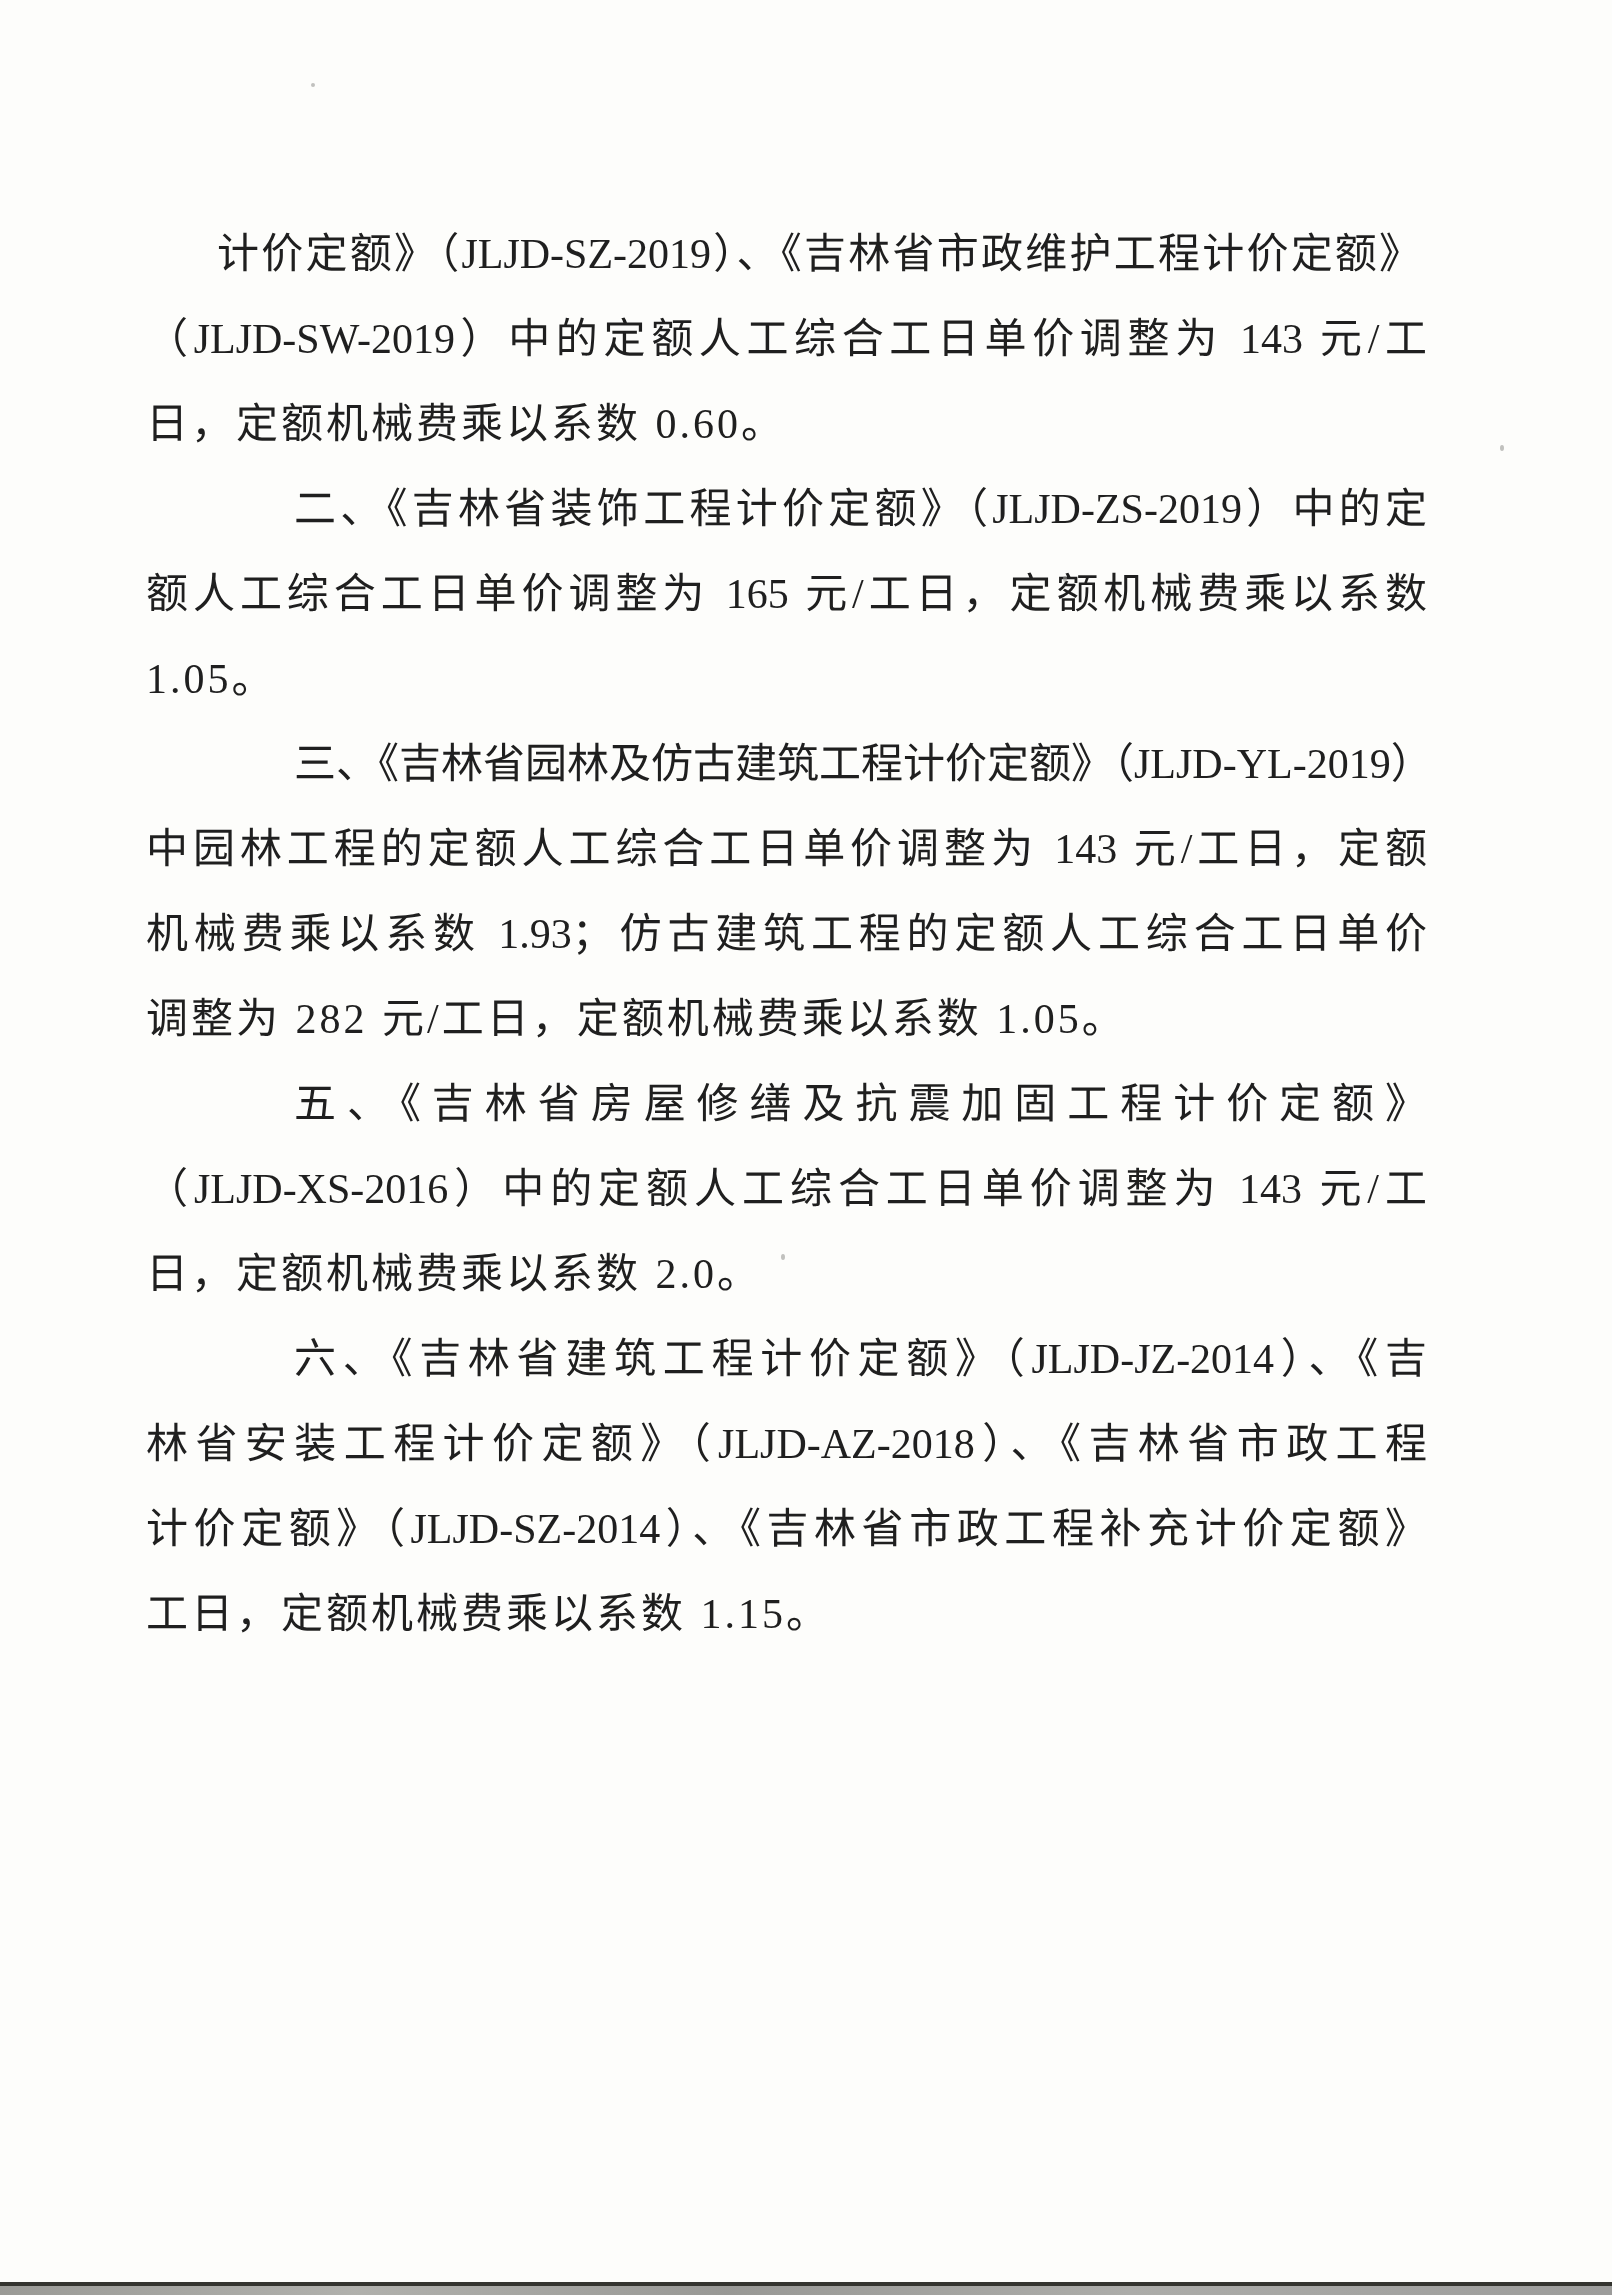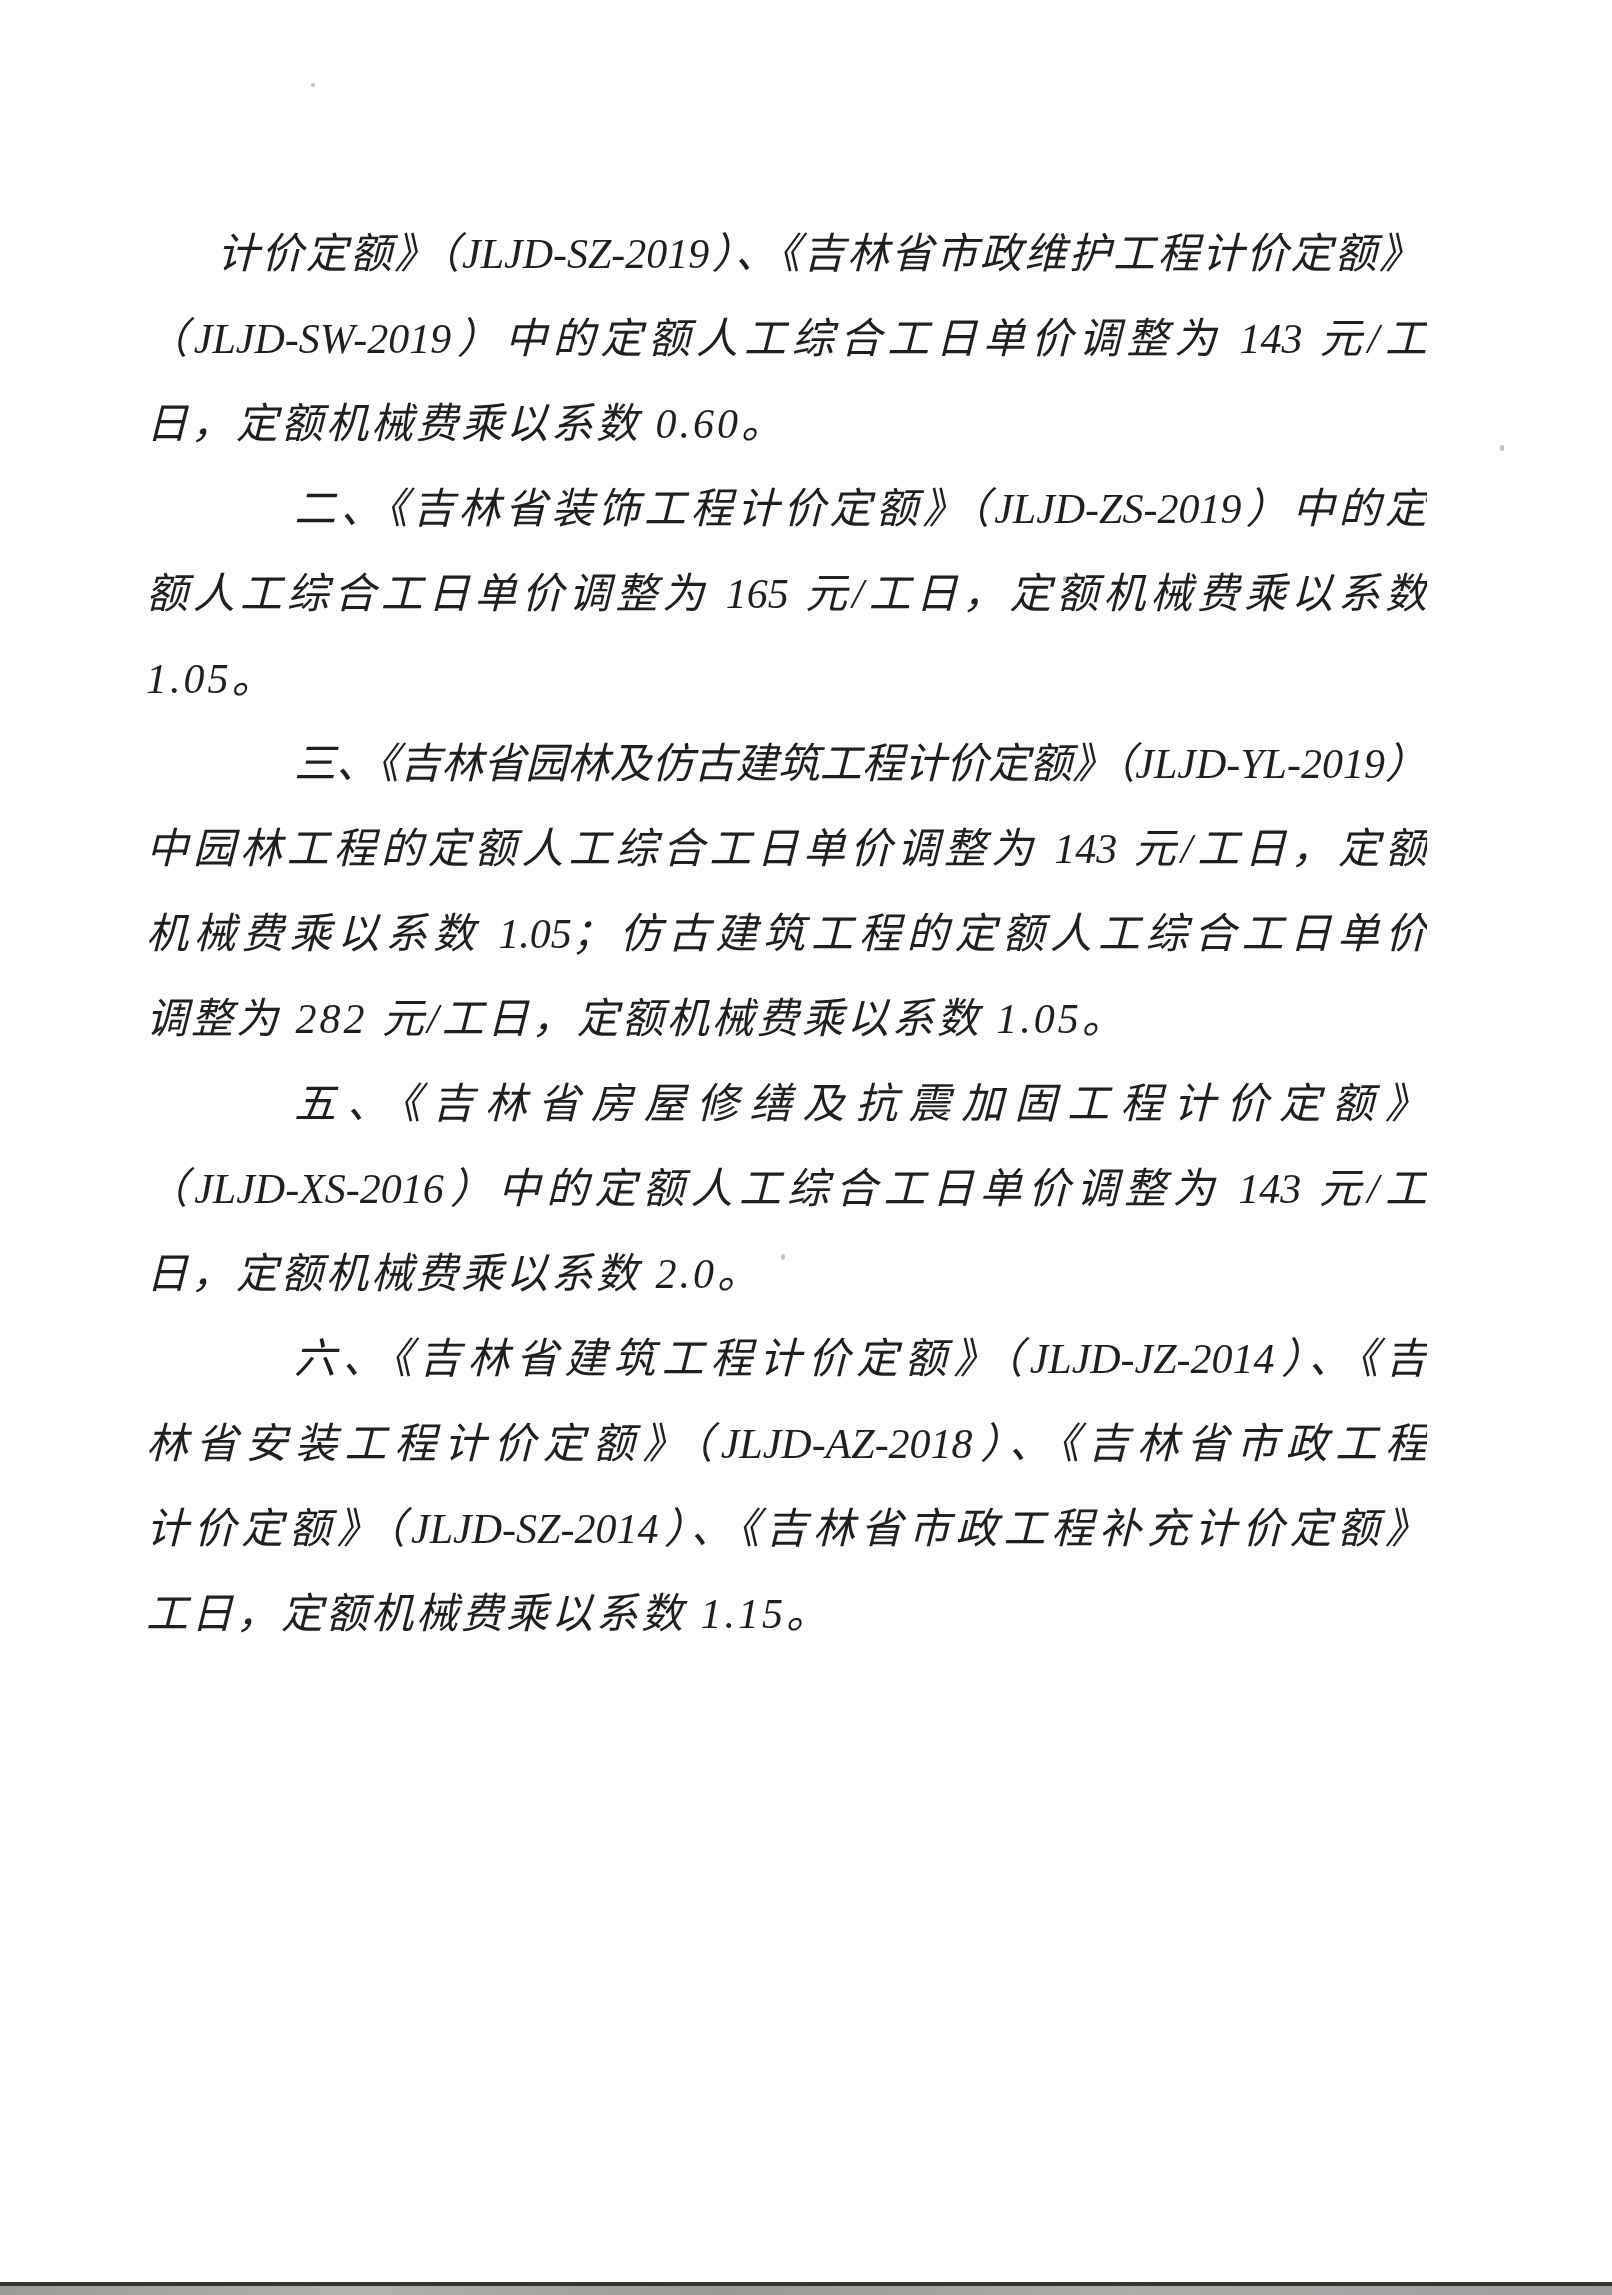--- a/index.html
+++ b/index.html
@@ -26,21 +26,20 @@
     font-weight: 400;
   }
   .para { margin: 0; padding: 0; }
   .line {
     height: 85px;
     overflow: hidden;
     text-align: justify;
     text-align-last: justify;
     text-justify: inter-character;
     word-spacing: 1px;
-    font-style: italic;
   }
   .line.end {
     text-align: left;
     text-align-last: left;
     letter-spacing: 3px;
   }
   .line.indent { text-indent: 148px; }
   .line.l1shift { margin-left: 71px; margin-right: 5.9px; }
 
   
@@ -86,21 +85,21 @@
 
     <div class="para">
       <div class="line fill indent">二、《吉林省装饰工程计价定额》（JLJD-ZS-2019）中的定</div>
       <div class="line fill">额人工综合工日单价调整为 165 元/工日，定额机械费乘以系数</div>
       <div class="line end">1.05。</div>
     </div>
 
     <div class="para">
       <div class="line fill indent">三、《吉林省园林及仿古建筑工程计价定额》（JLJD-YL-2019）</div>
       <div class="line fill">中园林工程的定额人工综合工日单价调整为 143 元/工日，定额</div>
-      <div class="line fill">机械费乘以系数 1.05；仿古建筑工程的定额人工综合工日单价</div>
+      <div class="line fill">机械费乘以系数 1.93；仿古建筑工程的定额人工综合工日单价</div>
       <div class="line end">调整为 282 元/工日，定额机械费乘以系数 1.05。</div>
     </div>
 
 
     <div class="para">
       <div class="line fill indent">五、《吉林省房屋修缮及抗震加固工程计价定额》</div>
       <div class="line fill">（JLJD-XS-2016）中的定额人工综合工日单价调整为 143 元/工</div>
       <div class="line end">日，定额机械费乘以系数 2.0。</div>
     </div>
 

